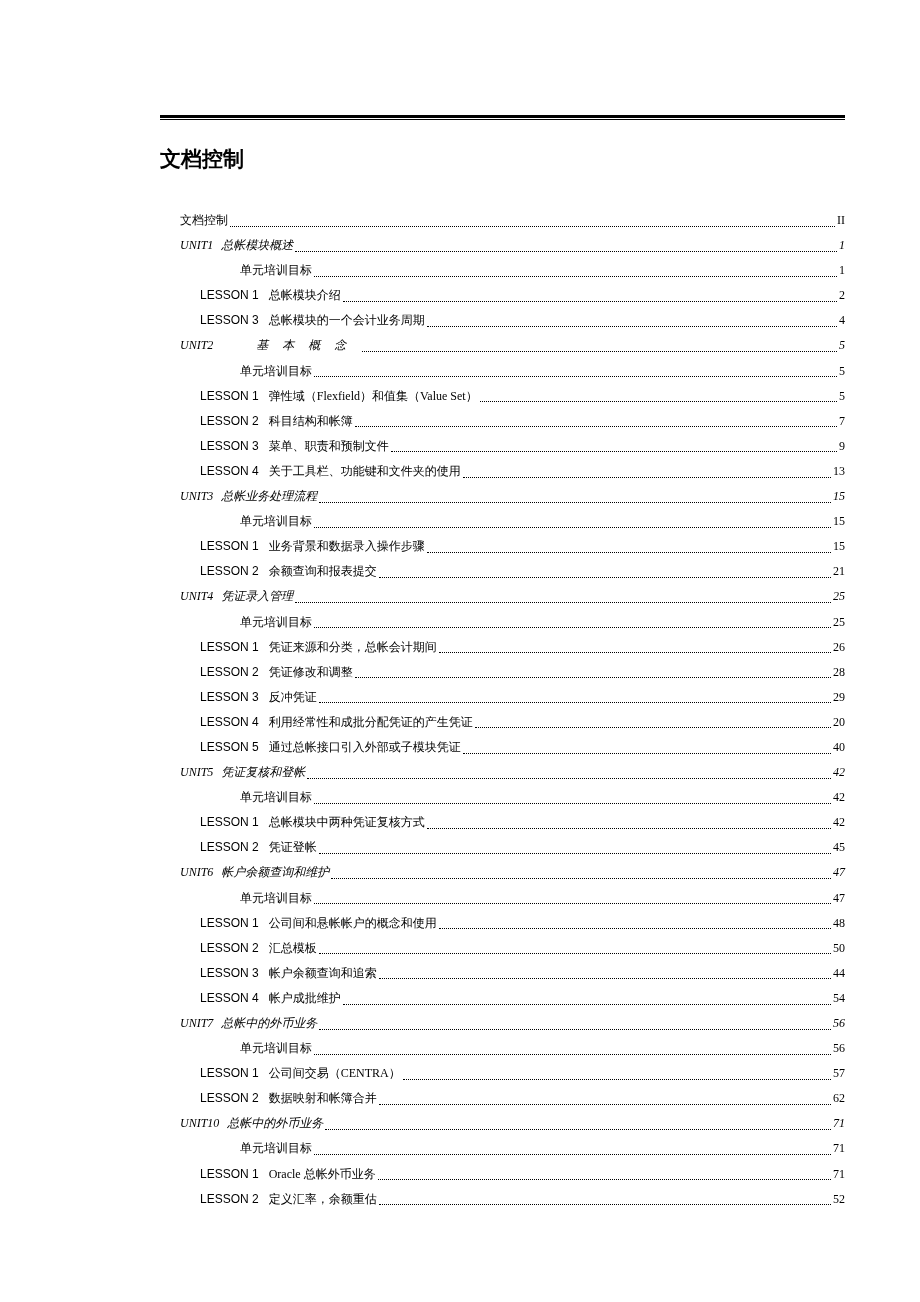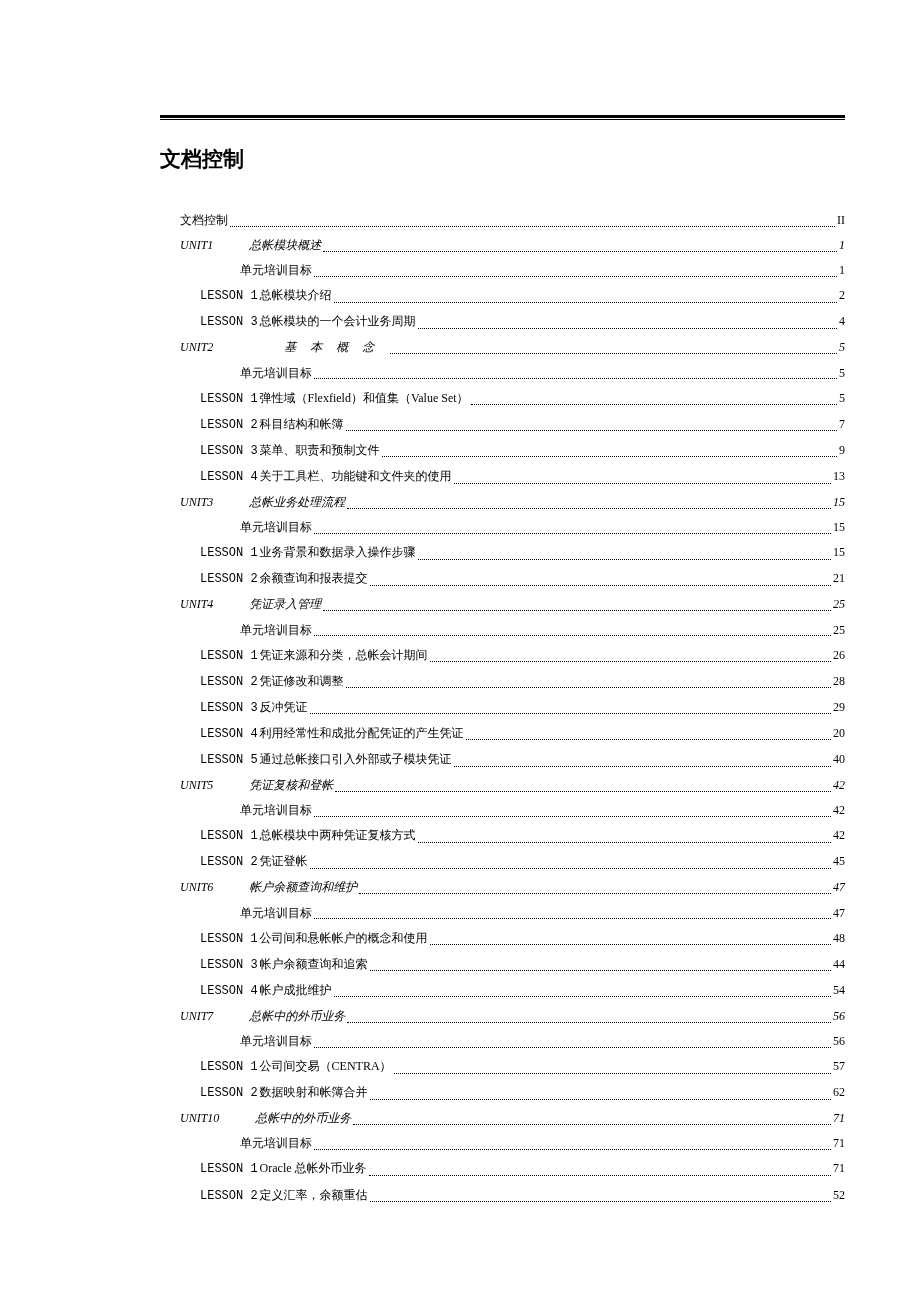--- a/index.html
+++ b/index.html
@@ -51,35 +51,35 @@
       flex: 0 0 auto;
     }
     .indent-0 { padding-left: 20px; }
     .indent-1 { padding-left: 20px; }
     .indent-2 { padding-left: 80px; text-align: center; }
     .indent-3 { padding-left: 40px; }
     .unit-row { font-style: italic; }
     .unit-label {
       font-family: "Times New Roman", serif;
       font-style: italic;
-      margin-right: 36px;
+      margin-right: 8px;
     }
     .unit-title {
       font-style: italic;
       font-family: "SimSun", "宋体", serif;
       letter-spacing: 0px;
     }
     .unit-pg {
       font-family: "Times New Roman", serif;
       font-style: italic;
     }
     .lesson-label {
-      font-family: Liberation Mono, monospace;
+      font-family: Liberation Sans, sans-serif;
       font-style: normal;
-      margin-right: 2px;
+      margin-right: 10px;
     }
     .spaced {
       letter-spacing: 14px;
       margin-left: 35px;
     }
   </style>
 </head>
 <body>
 
 <div class="divider"></div>
@@ -226,20 +226,25 @@
       <span class="label">单元培训目标</span>
       <span class="leader"></span>
       <span class="pg">47</span>
     </div>
     <div class="toc-row indent-3">
       <span class="label"><span class="lesson-label">LESSON 1</span><span>公司间和悬帐帐户的概念和使用</span></span>
       <span class="leader"></span>
       <span class="pg">48</span>
     </div>
     <div class="toc-row indent-3">
+      <span class="label"><span class="lesson-label">LESSON 2</span><span>汇总模板</span></span>
+      <span class="leader"></span>
+      <span class="pg">50</span>
+    </div>
+    <div class="toc-row indent-3">
       <span class="label"><span class="lesson-label">LESSON 3</span><span>帐户余额查询和追索</span></span>
       <span class="leader"></span>
       <span class="pg">44</span>
     </div>
     <div class="toc-row indent-3">
       <span class="label"><span class="lesson-label">LESSON 4</span><span>帐户成批维护</span></span>
       <span class="leader"></span>
       <span class="pg">54</span>
     </div>
     <div class="toc-row indent-1 unit-row">

